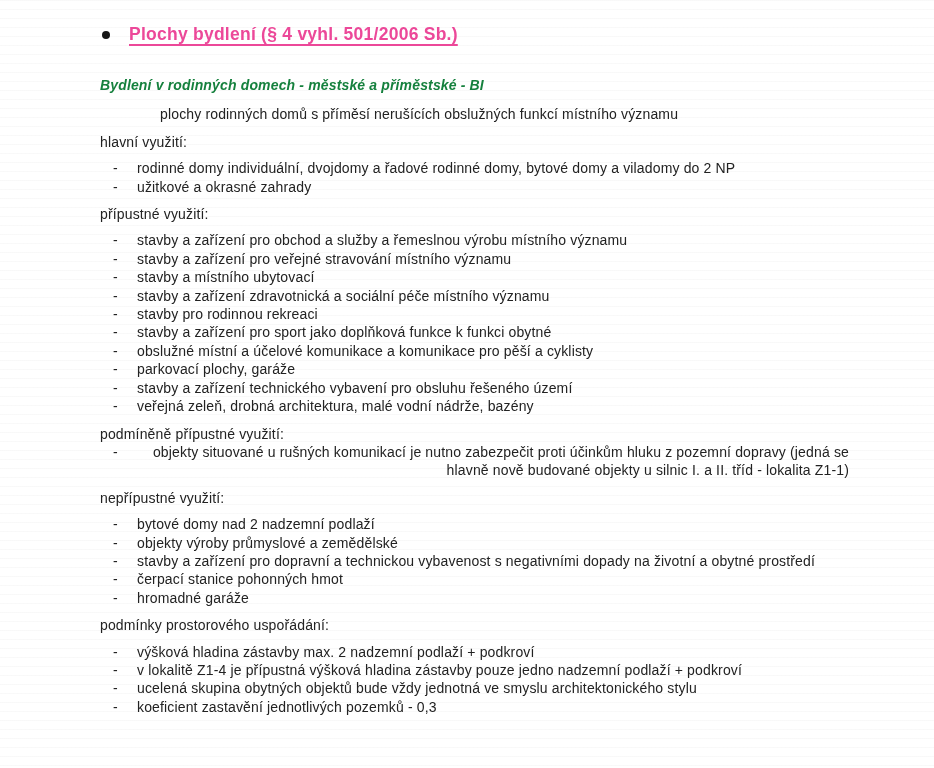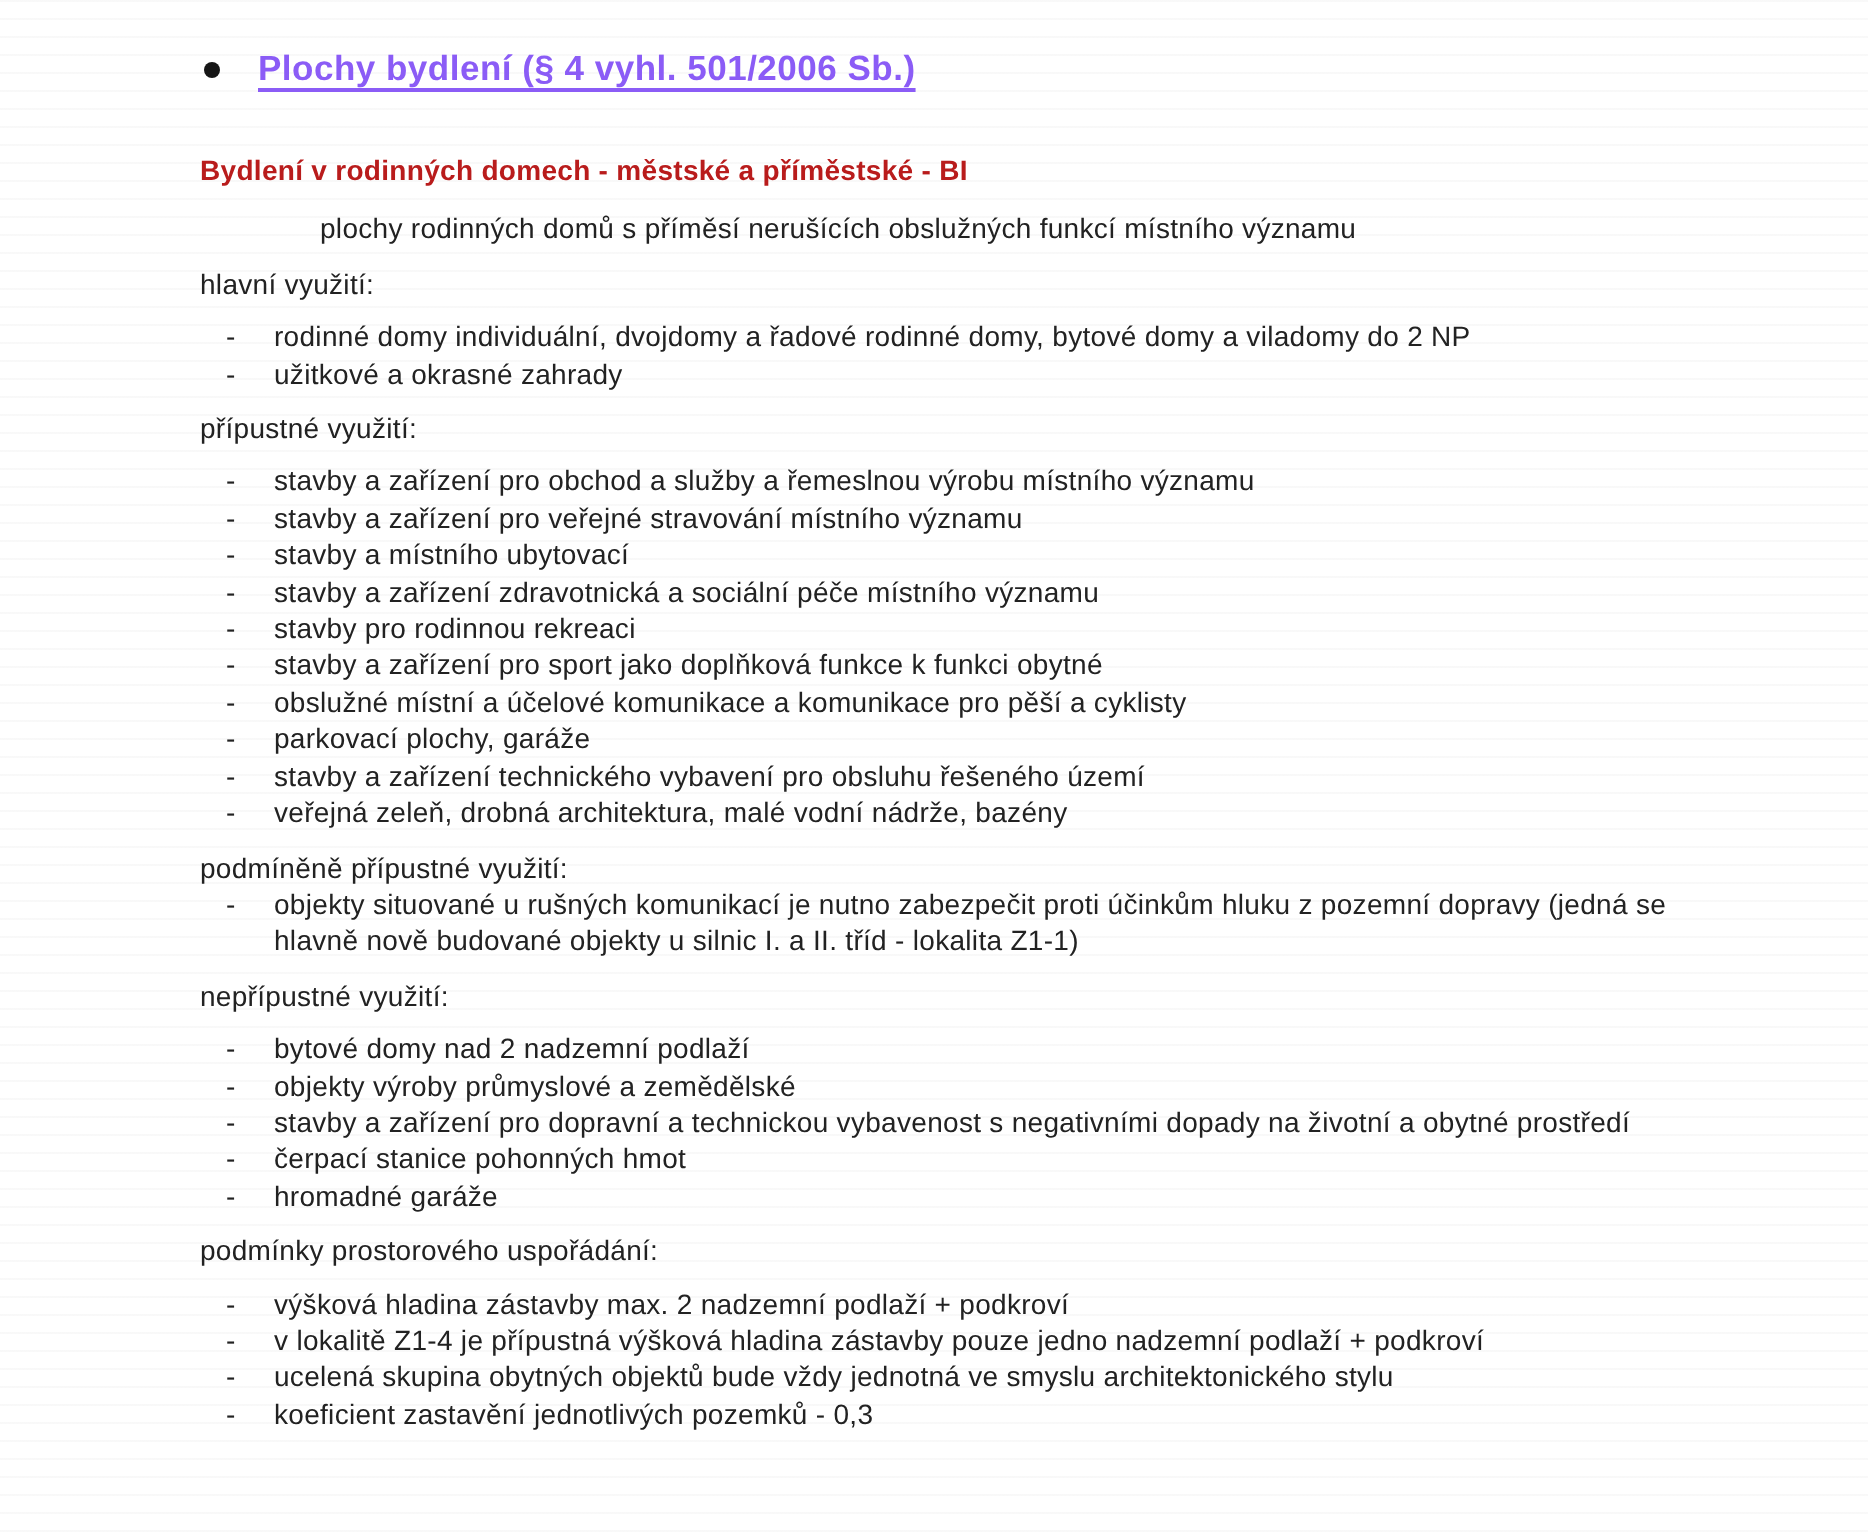--- a/index.html
+++ b/index.html
@@ -33,31 +33,32 @@
     border-radius: 50%;
     background: #161616;
     margin-right: 19px;
     flex: 0 0 auto;
   }
   .title {
     font-size: 17.5px;
     font-weight: bold;
     letter-spacing: 0.25px;
     margin: 0;
-    color: #8b5cf6;
+    color: #ec4899;
     text-decoration: underline;
     text-decoration-thickness: 2px;
     text-underline-offset: 4px;
   }
   .subtitle {
     margin: 31px 0 0 0;
     font-size: 14px;
     font-weight: bold;
-    color: #b91c1c;
-    line-height: 18.4px;
+    color: #15803d;
+    line-height: 18.4px;
+    font-style: italic;
   }
   .description {
     margin: 11px 0 0 60px;
     line-height: 18.4px;
   }
   .section-heading {
     margin-top: 9px;
     line-height: 18.4px;
     text-underline-offset: 3px;
   }
@@ -71,20 +72,21 @@
     display: flex;
     line-height: 18.4px;
   }
   .dash {
     flex: 0 0 37px;
     box-sizing: border-box;
     padding-left: 13px;
   }
   .item-text {
     max-width: 712px;
+    text-align: right;
   }
 </style>
 </head>
 <body>
 
 <div class="doc">
   <div class="title-row">
     <span class="bullet"></span>
     <h1 class="title">Plochy bydlení (§ 4 vyhl. 501/2006 Sb.)</h1>
   </div>

